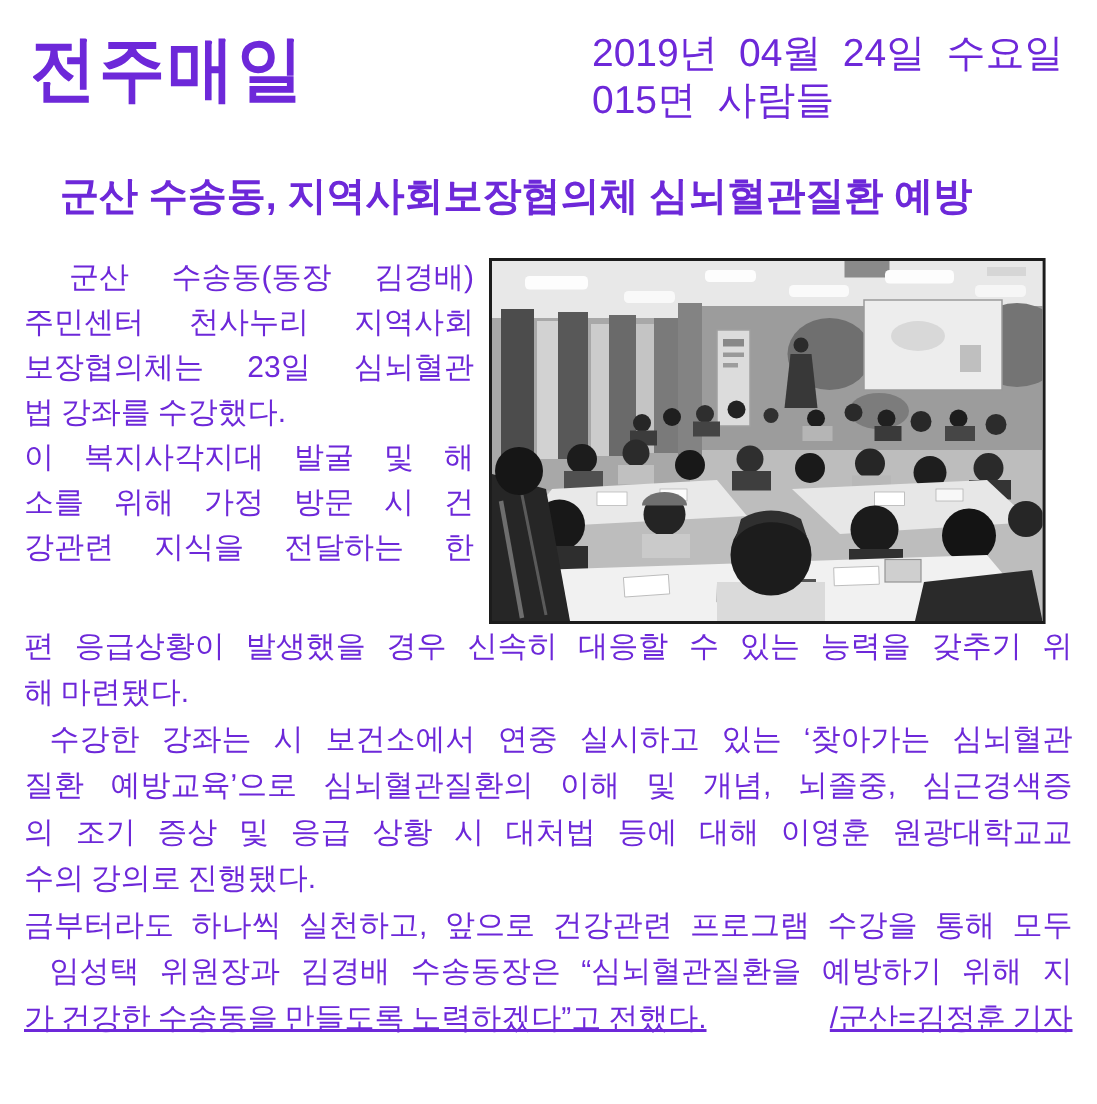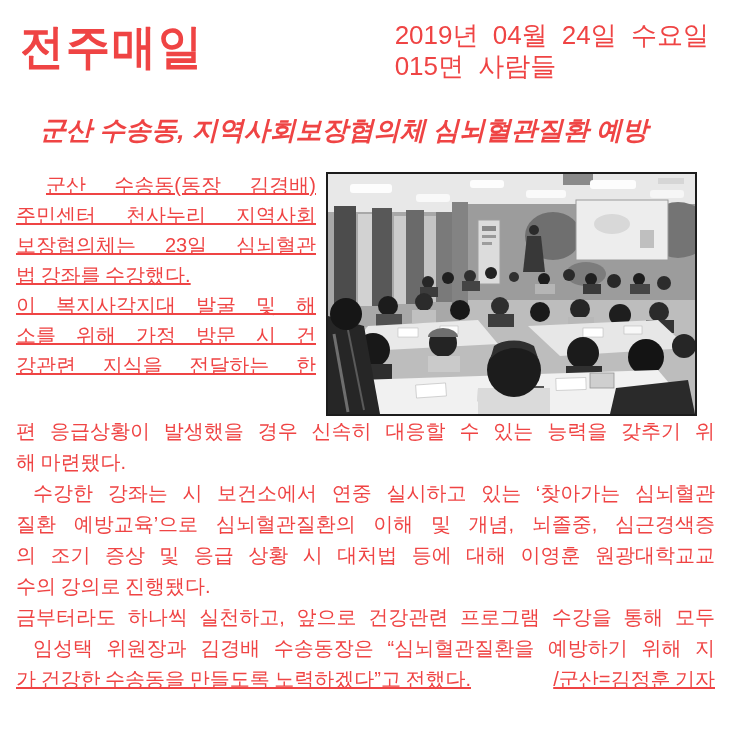--- a/index.html
+++ b/index.html
@@ -1,21 +1,21 @@
 <!DOCTYPE html>
 <html><head>
 <meta charset="utf-8">
 <style>
   html, body { margin: 0; padding: 0; background: #ffffff; }
   .page {
     position: relative;
     width: 731px;
     height: 736px;
     background: #ffffff;
-    color: #ef4444;
+    color: #6d28d9;
     font-family: "Liberation Sans", sans-serif;
     overflow: hidden;
   }
   
   .header {
     display: flex;
     justify-content: space-between;
     align-items: flex-start;
     padding: 20px 22px 0 20px;
   }
@@ -36,30 +36,29 @@
     white-space: nowrap;
   }
   
   .headline {
     margin: 30px 22px 0 40px;
     font-size: 26px;
     font-weight: 700;
     line-height: 36px;
     letter-spacing: 0px;
     white-space: nowrap;
-    font-style: italic;
   }
   
   .body {
     margin: 22px 16px 0 16px;
     font-size: 20px;
     word-spacing: -1px;
   }
   .top-section { display: flex; align-items: flex-start; }
-  .col-left { flex: 0 0 300px; width: 300px; text-decoration: underline; }
+  .col-left { flex: 0 0 300px; width: 300px; }
   .col-left .line { line-height: 30px; }
   .full-section .line, .last-line { line-height: 31px; }
   .line {
     text-align: justify;
     text-align-last: justify;
     overflow: hidden;
   }
   .line.nojust { text-align: left; text-align-last: left; }
   .line.indent-lg { text-indent: 30px; }
   .line.indent-sm { text-indent: 17px; }

